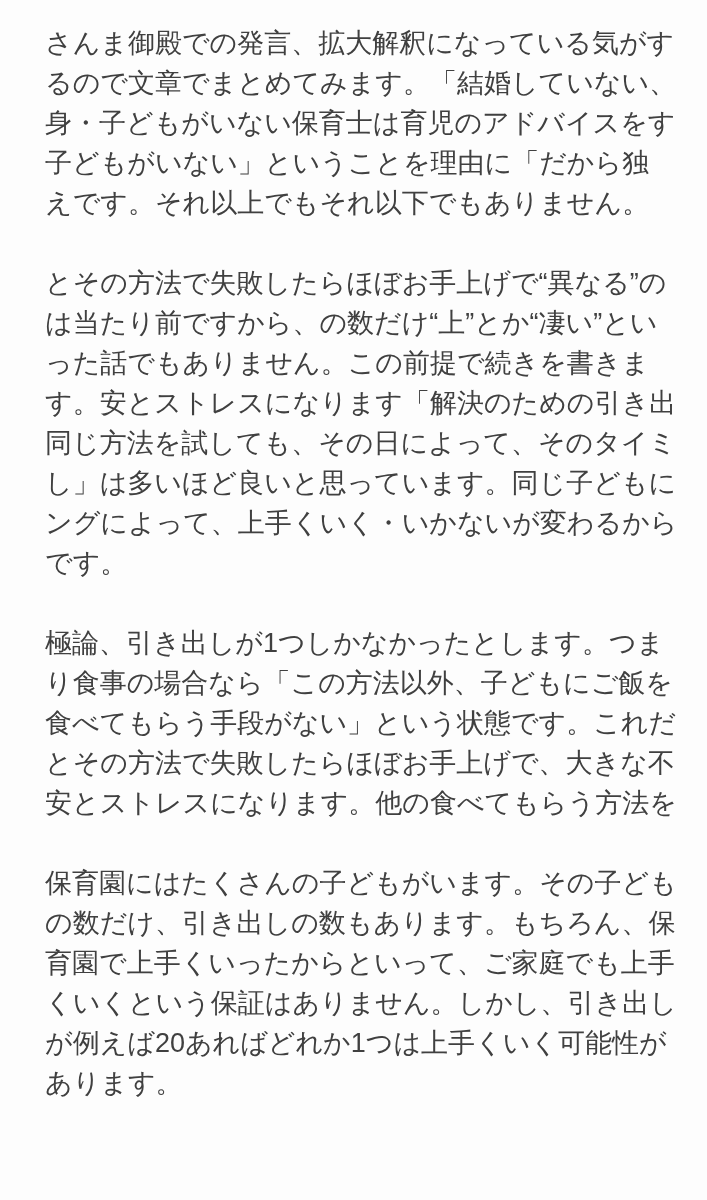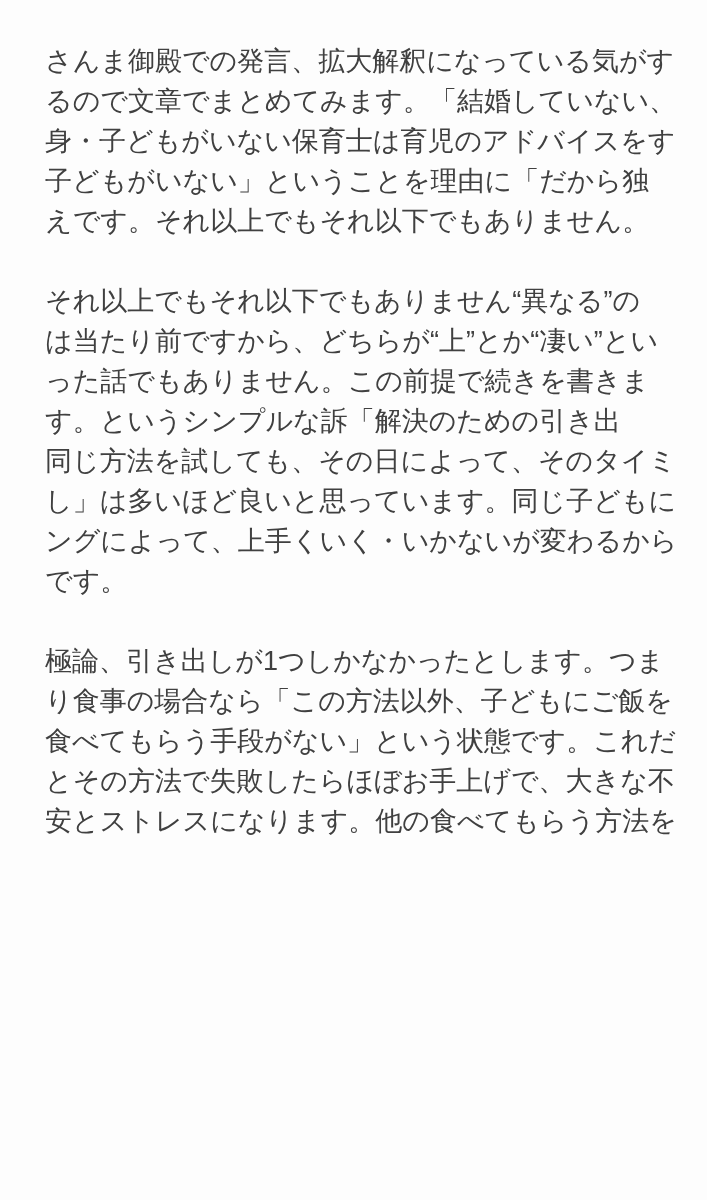--- a/index.html
+++ b/index.html
@@ -7,21 +7,20 @@
     padding: 0;
   }
   body {
     width: 707px;
     height: 1200px;
     overflow: hidden;
     font-family: "Liberation Sans", sans-serif;
   }
   .text-body {
     padding: 23px 32px 0 45px;
-    margin-top: 18px;
   }
   .paragraph {
     margin: 0 0 40px 0;
     font-size: 27px;
     line-height: 40px;
     font-weight: 400;
   }
   .line {
     display: block;
     white-space: nowrap;
@@ -34,30 +33,38 @@
 <main>
   <article id="text-body" class="text-body" style="color: rgb(64, 64, 64);">
       <p class="paragraph">
         <span class="line">さんま御殿での発言、拡大解釈になっている気がす</span>
         <span class="line">るので文章でまとめてみます。「結婚していない、</span>
         <span class="line">身・子どもがいない保育士は育児のアドバイスをす</span>
         <span class="line">子どもがいない」ということを理由に「だから独</span>
         <span class="line">えです。それ以上でもそれ以下でもありません。</span>
       </p>
       <p class="paragraph">
-        <span class="line">それ以上でもそれ以下でもありません“異なる”の</span>
-        <span class="line">は当たり前ですから、どちらが“上”とか“凄い”とい</span>
+        <span class="line">とその方法で失敗したらほぼお手上げで“異なる”の</span>
+        <span class="line">は当たり前ですから、の数だけ“上”とか“凄い”とい</span>
         <span class="line">った話でもありません。この前提で続きを書きま</span>
-        <span class="line">す。というシンプルな訴「解決のための引き出</span>
+        <span class="line">す。安とストレスになります「解決のための引き出</span>
         <span class="line">同じ方法を試しても、その日によって、そのタイミ</span>
         <span class="line">し」は多いほど良いと思っています。同じ子どもに</span>
         <span class="line">ングによって、上手くいく・いかないが変わるから</span>
         <span class="line">です。</span>
       </p>
       <p class="paragraph">
         <span class="line">極論、引き出しが1つしかなかったとします。つま</span>
         <span class="line">り食事の場合なら「この方法以外、子どもにご飯を</span>
         <span class="line">食べてもらう手段がない」という状態です。これだ</span>
         <span class="line">とその方法で失敗したらほぼお手上げで、大きな不</span>
         <span class="line">安とストレスになります。他の食べてもらう方法を</span>
       </p>
+      <p class="paragraph">
+        <span class="line">保育園にはたくさんの子どもがいます。その子ども</span>
+        <span class="line">の数だけ、引き出しの数もあります。もちろん、保</span>
+        <span class="line">育園で上手くいったからといって、ご家庭でも上手</span>
+        <span class="line">くいくという保証はありません。しかし、引き出し</span>
+        <span class="line">が例えば20あればどれか1つは上手くいく可能性が</span>
+        <span class="line">あります。</span>
+      </p>
     </article>
 </main>
 
 </body></html>

